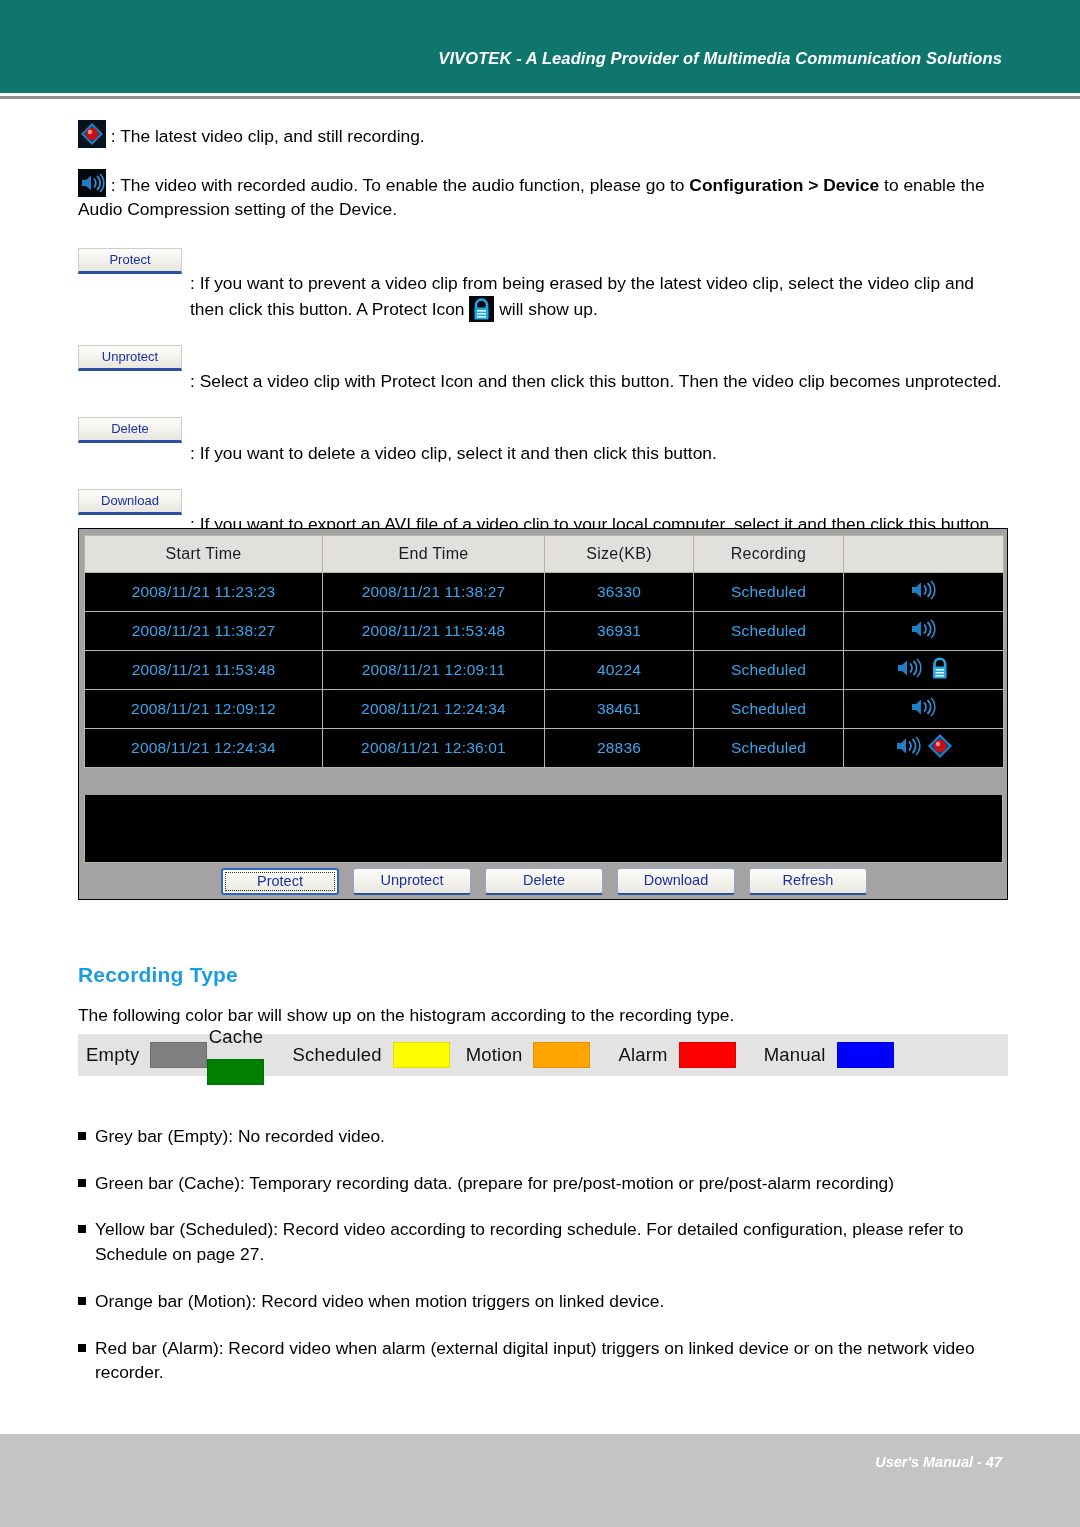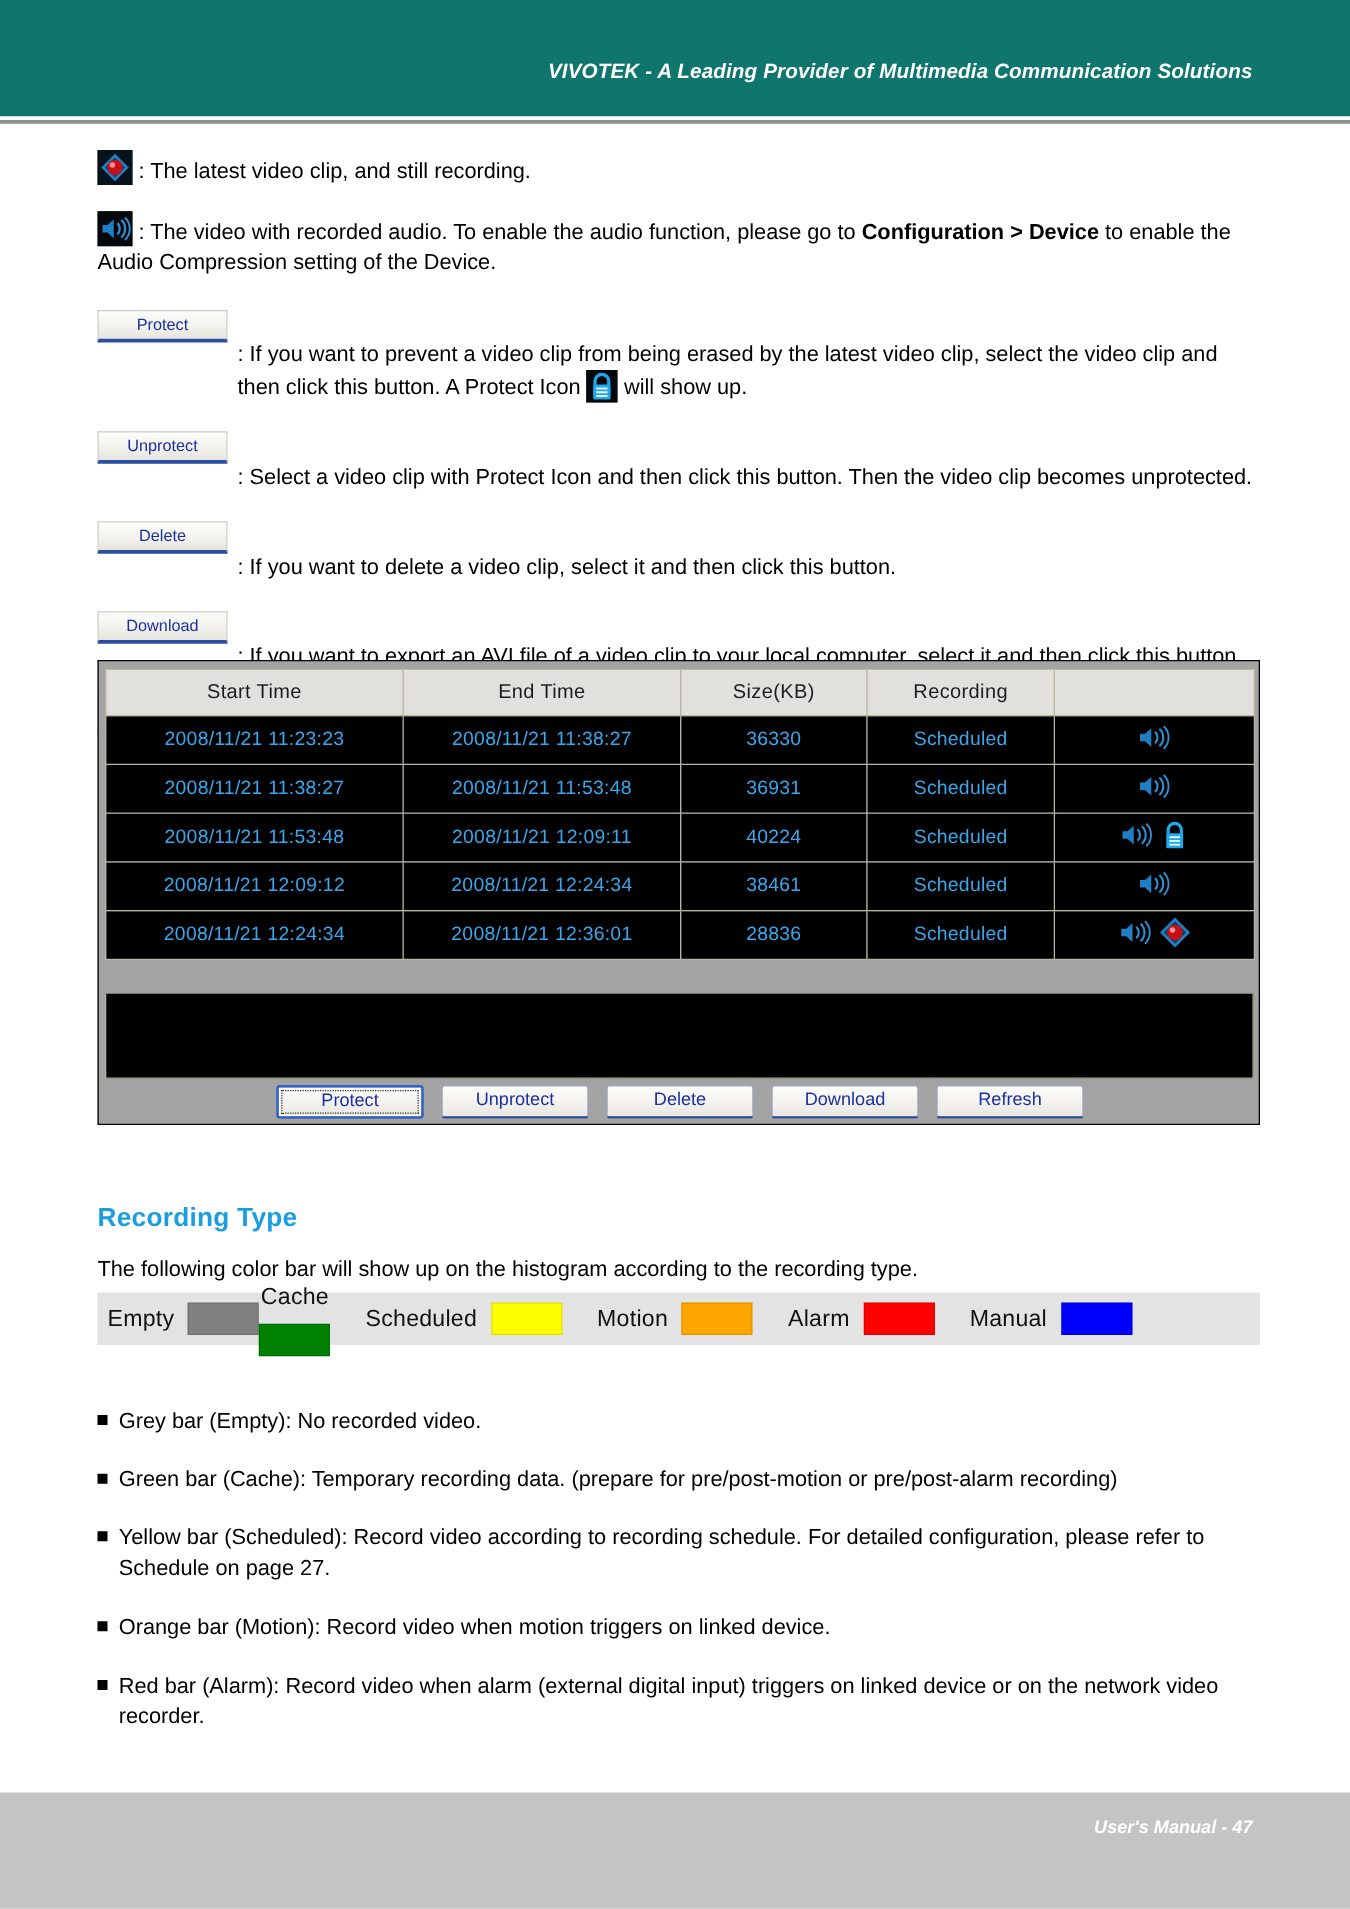--- a/index.html
+++ b/index.html
@@ -517,21 +517,21 @@
     <span class="cb-swatch" style="background:#808080"></span>
   </div>
   <div class="cb-item" style="flex-direction:column;">
     <span class="cb-label">Cache</span>
     <span class="cb-swatch" style="background:#008000"></span>
   </div>
   <div class="cb-item" style="margin-left:28px;">
     <span class="cb-label">Scheduled</span>
     <span class="cb-swatch" style="background:#FFFF00"></span>
   </div>
-  <div class="cb-item" style="margin-left:28px;">
+  <div class="cb-item" style="margin-left:16px;">
     <span class="cb-label">Motion</span>
     <span class="cb-swatch" style="background:#FFA500"></span>
   </div>
   <div class="cb-item" style="margin-left:28px;">
     <span class="cb-label">Alarm</span>
     <span class="cb-swatch" style="background:#FF0000"></span>
   </div>
   <div class="cb-item" style="margin-left:28px;">
     <span class="cb-label">Manual</span>
     <span class="cb-swatch" style="background:#0000FF"></span>

